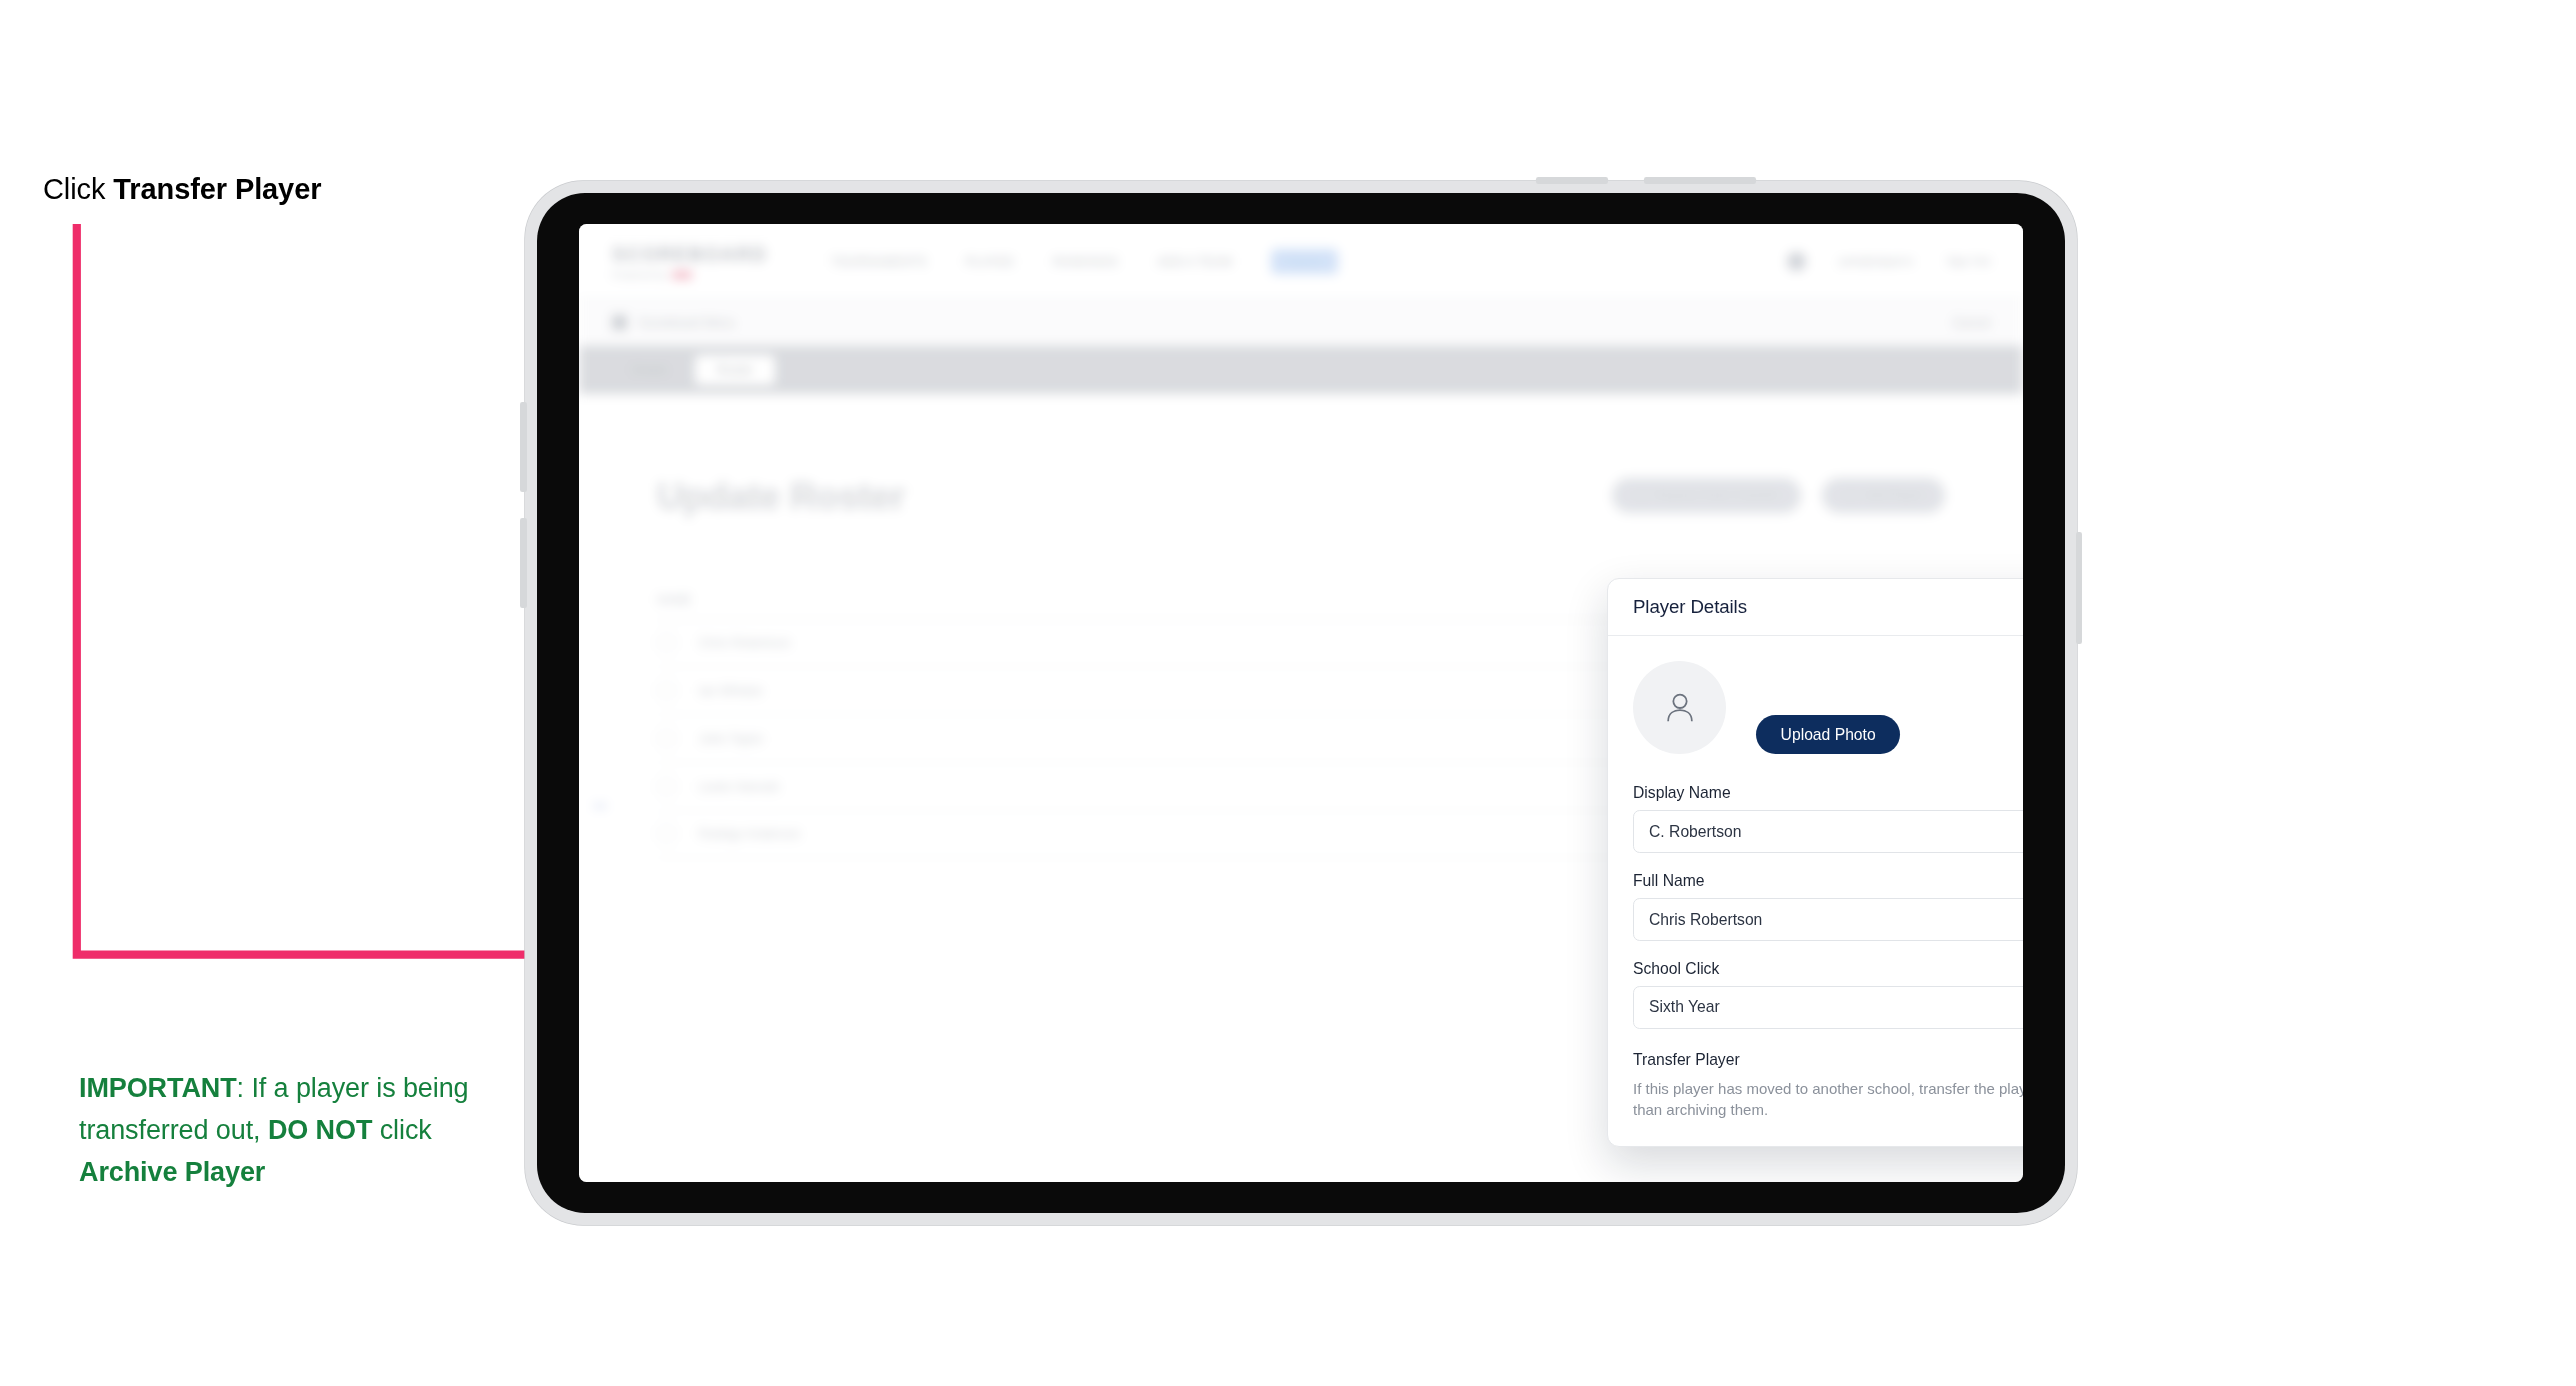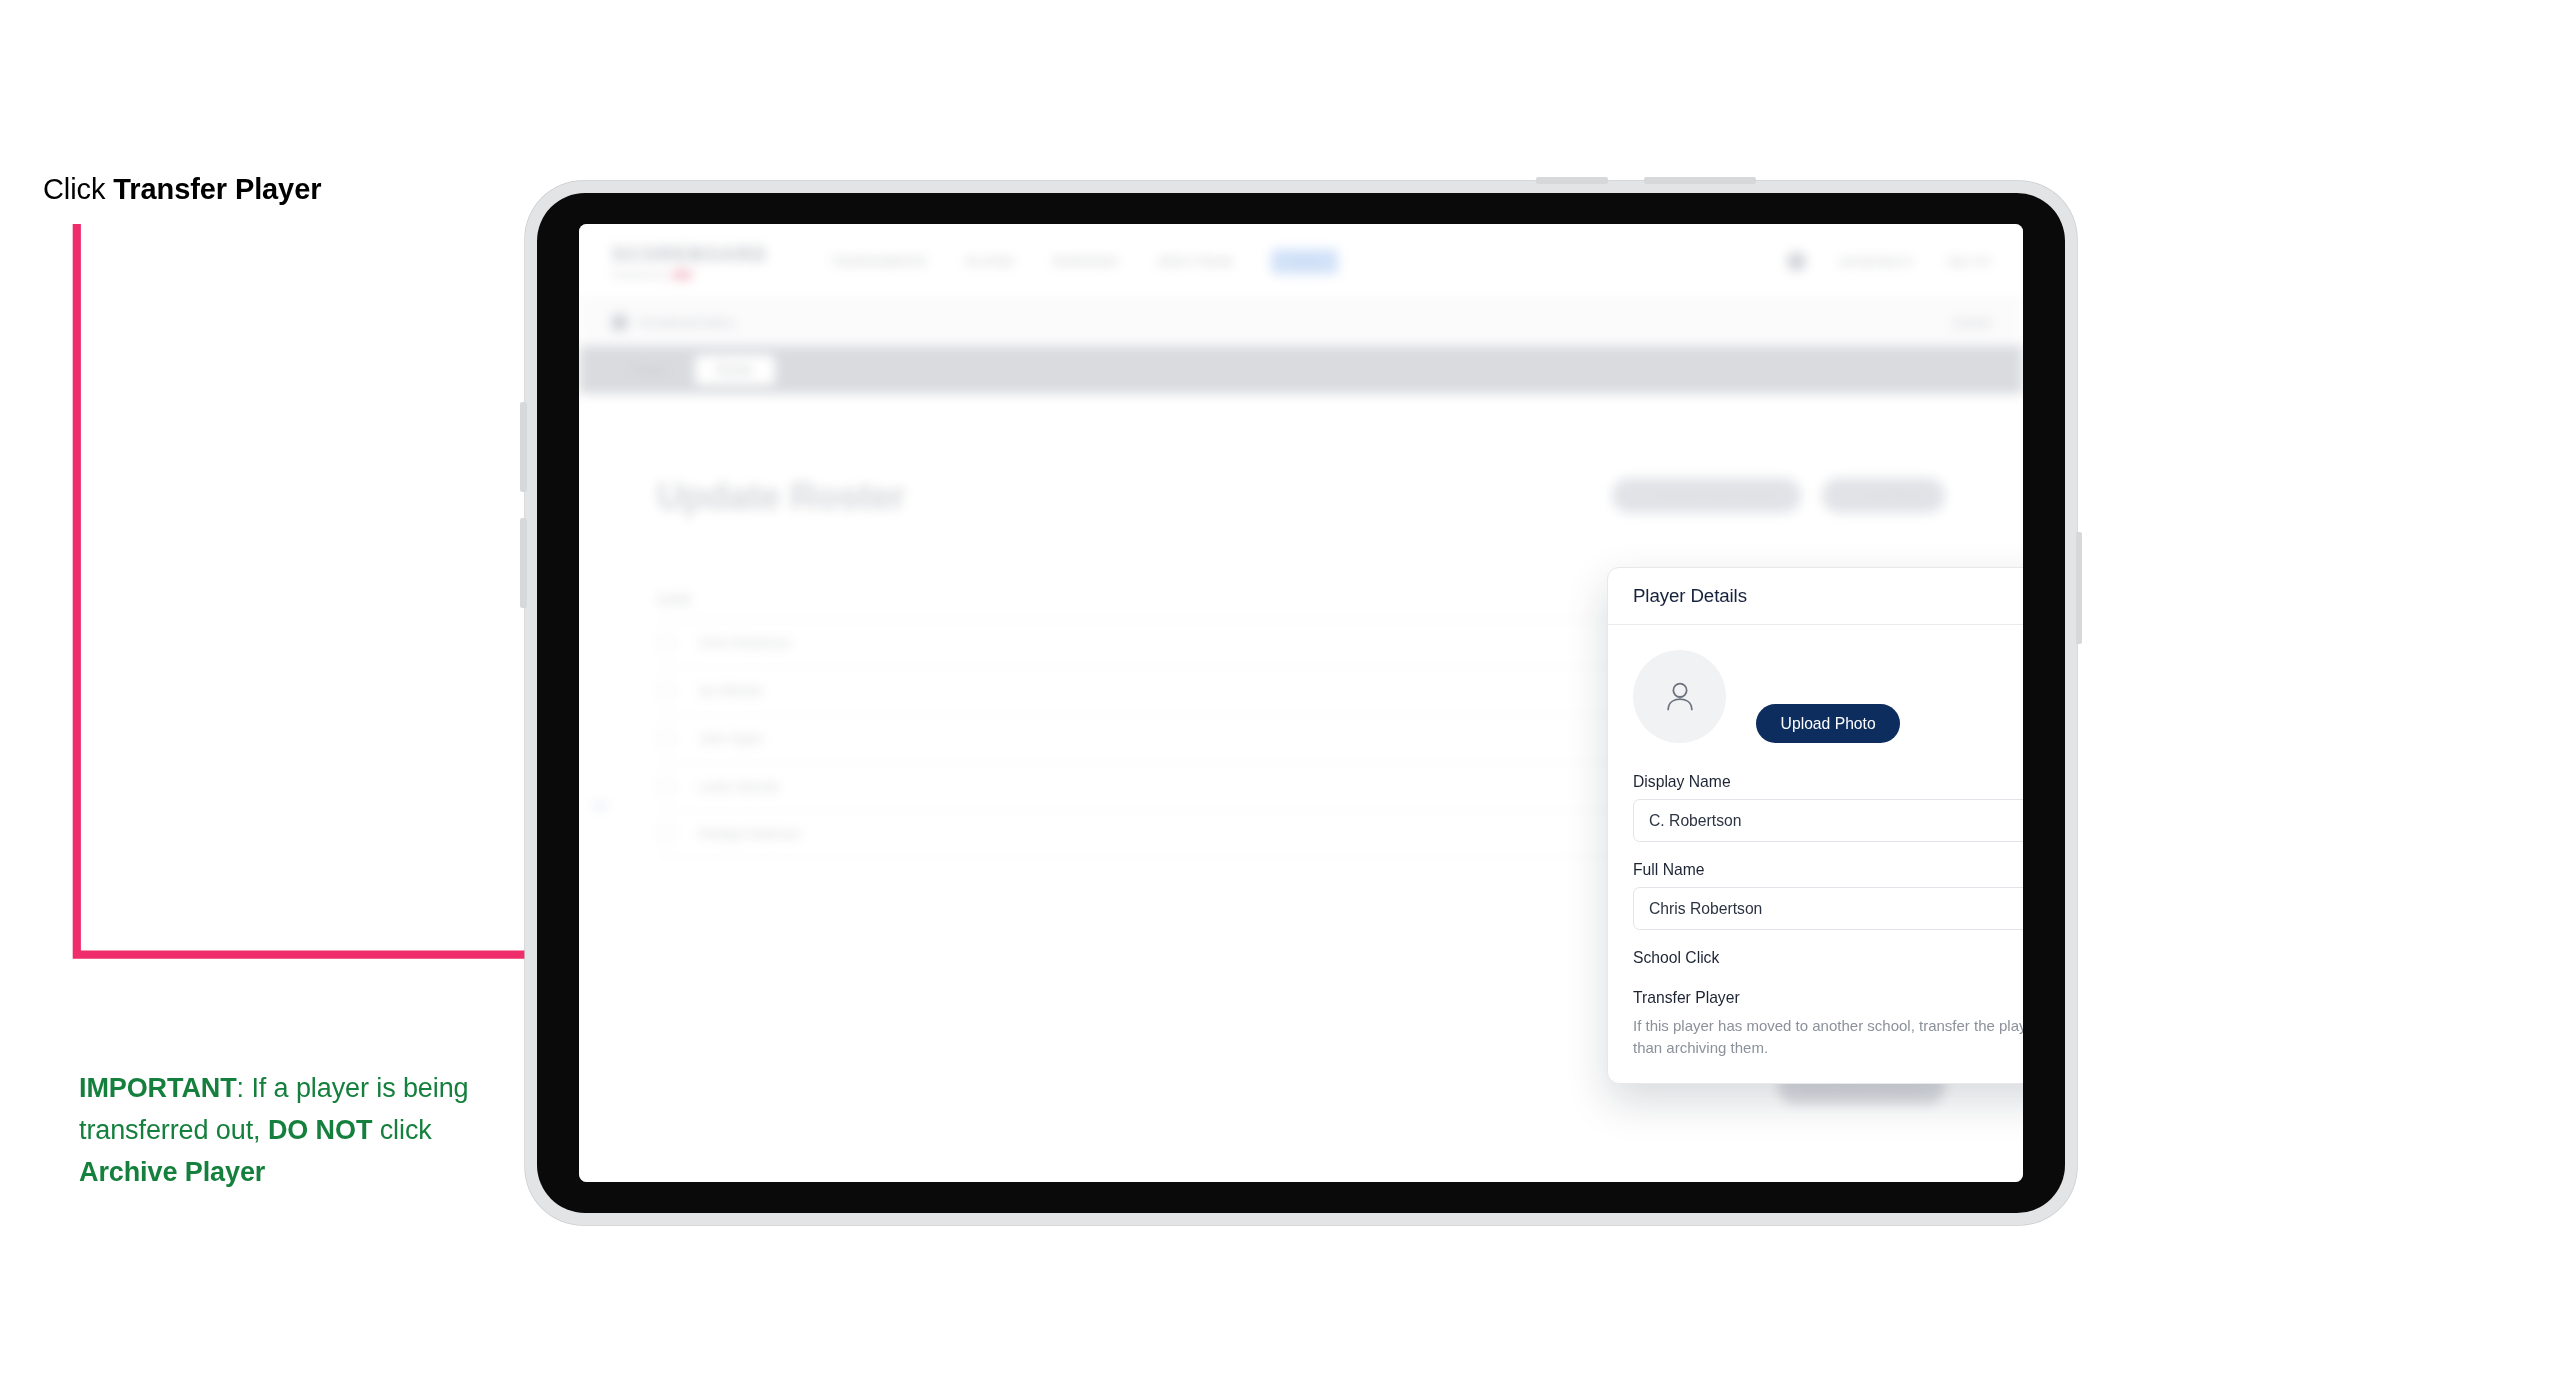--- a/index.html
+++ b/index.html
@@ -188,21 +188,21 @@
   }
   .side-dot {
     position: absolute; left: 15px; top: 403px;
     font-size: 15px; color: #b9c6e8; letter-spacing: 1.5px;
   }
 
   
   .modal {
     position: absolute;
     left: 1028px;
-    top: 343px;
+    top: 354px;
     width: 531px;
     background: #ffffff;
     border: 0.7px solid #e6e8eb;
     border-radius: 12px;
     box-shadow: 0 16.4px 43px rgba(15, 25, 45, 0.16);
     overflow: hidden;
   }
   .modal-header {
     height: 57px;
     display: flex; align-items: center; justify-content: space-between;
@@ -391,20 +391,24 @@
           </div>
 
           <div class="field">
             <div class="field-label">Full Name</div>
             <input class="field-input" type="text" value="Chris Robertson" style="">
           </div>
 
 
           <div class="field">
             <div class="field-label">School Click</div>
+            <div class="select-wrap">
+              <input class="field-input" type="text" readonly="" value="Sixth Year" style="">
+              
+            </div>
           </div>
 
           <div class="transfer-block">
             <div class="transfer-title">Transfer Player</div>
             <div class="transfer-desc">If this player has moved to another school, transfer the player rather than archiving them.</div>
 
           </div>
         </div>
 
       </div>

